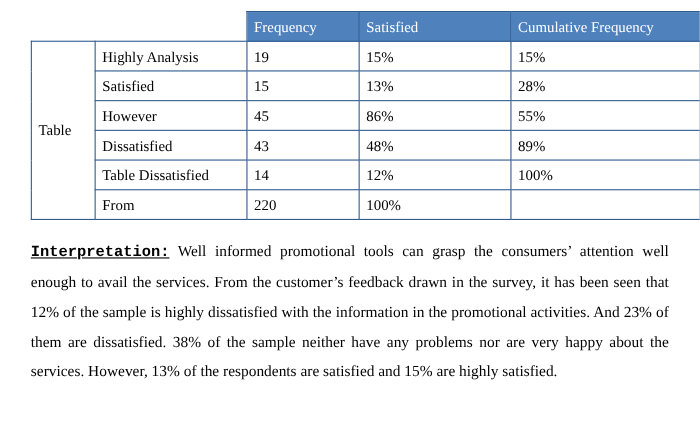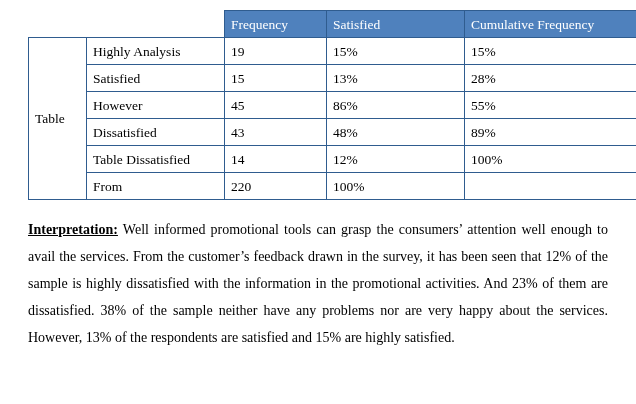--- a/index.html
+++ b/index.html
@@ -68,20 +68,21 @@
   .body-text {
     margin-top: 16px;
     font-size: 14px;
     line-height: 27px;
     text-align: justify;
     padding: 0 14px 0 14px;
   }
   .body-text .lead {
     font-weight: bold;
     text-decoration: underline;
+    font-family: Liberation Mono, monospace;
   }
 </style>
 </head>
 <body>
 
 <div class="page">
 
   <table class="stats">
     <colgroup>
       <col class="c0">

